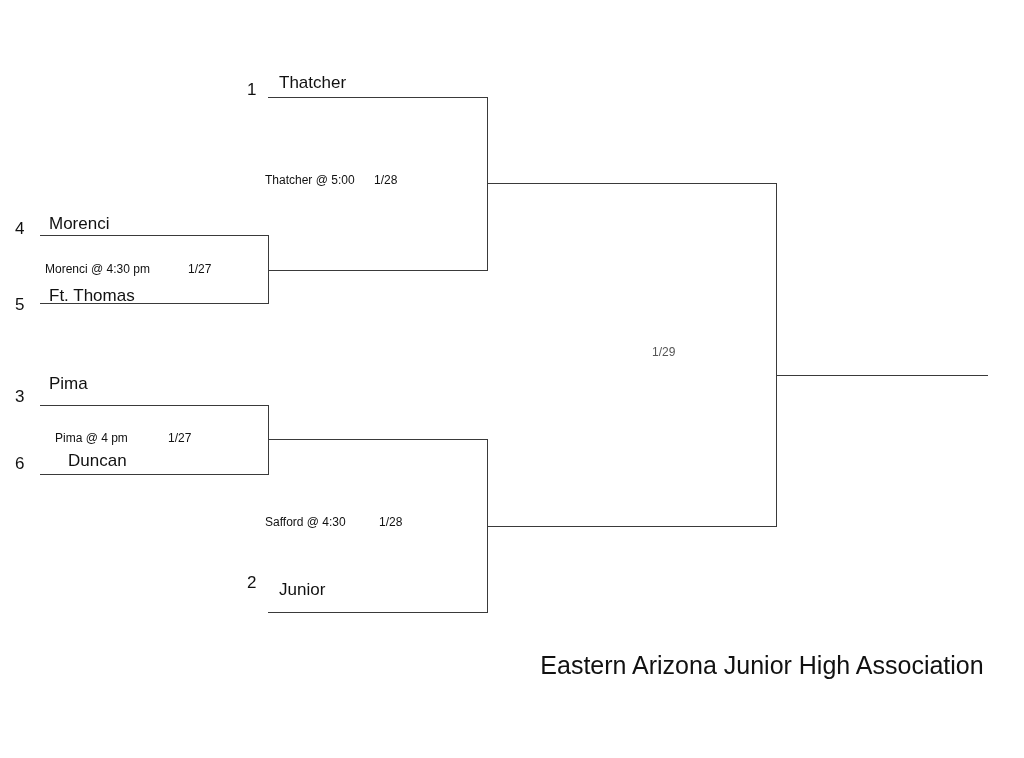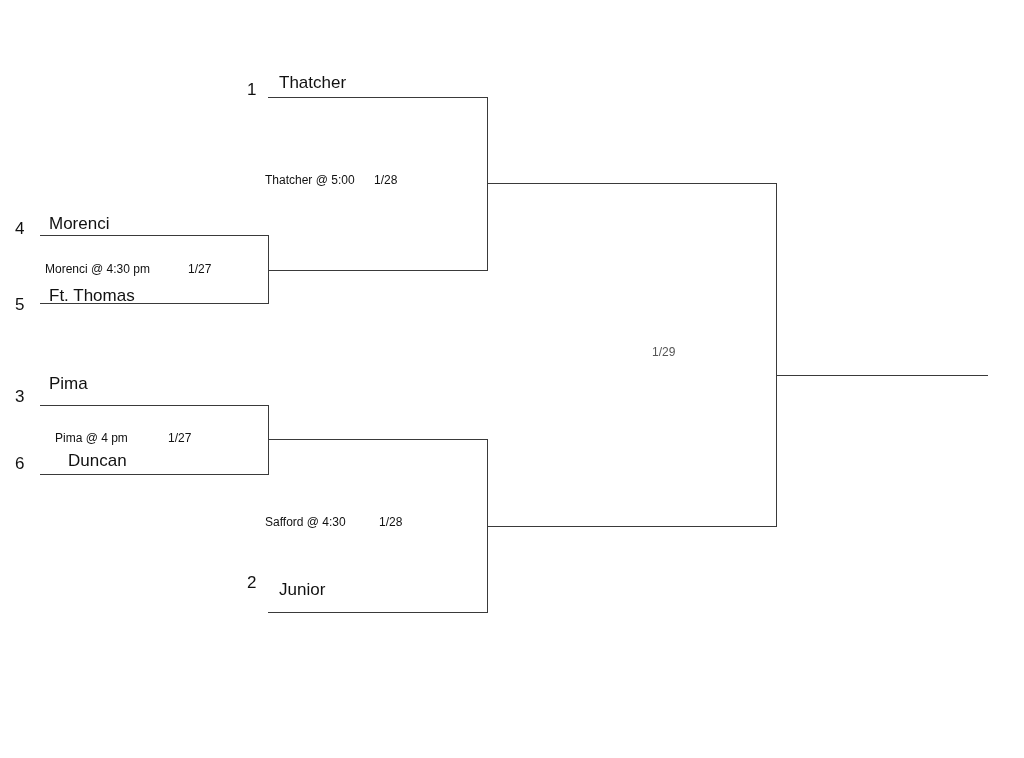--- a/index.html
+++ b/index.html
@@ -62,13 +62,14 @@
 
 <span class="txt game" style="left:265px;top:173px;">Thatcher @ 5:00</span>
 <span class="txt game" style="left:374px;top:173px;">1/28</span>
 
 <span class="txt game" style="left:265px;top:515px;">Safford @ 4:30</span>
 <span class="txt game" style="left:379px;top:515px;">1/28</span>
 
 <span class="txt date29" style="left:620px;top:345px;">1/29</span>
 
 <div class="title">
+  <div>Eastern Arizona Junior High Association</div>
 </div>
 
 </body></html>

